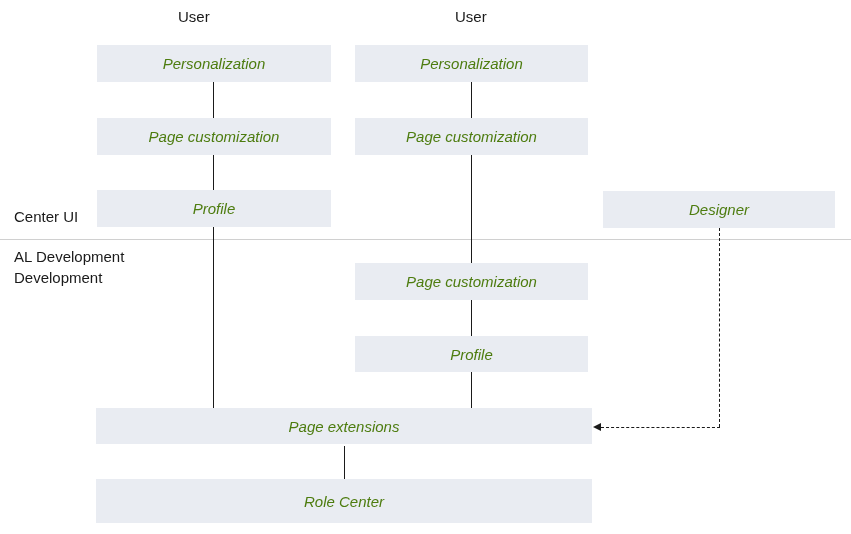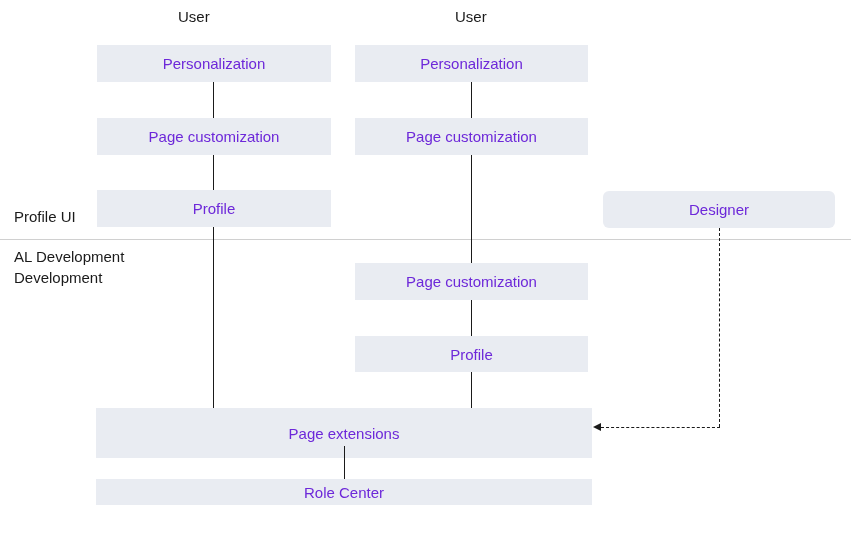--- a/index.html
+++ b/index.html
@@ -23,22 +23,23 @@
     white-space: nowrap;
     text-align: center;
   }
   .node {
     position: absolute;
     background: #e9ecf2;
     display: flex;
     align-items: center;
     justify-content: center;
     font-size: 15px;
-    color: #6d28d9;
+    color: #4d7c0f;
     white-space: nowrap;
+    font-style: italic;
   }
   .region-label {
     position: absolute;
     font-size: 15px;
     color: #1a1a1a;
     line-height: 21px;
   }
   .divider {
     position: absolute;
     left: 0;
@@ -79,32 +80,32 @@
   <div class="actor-label" style="left:178px; top:8px;">User</div>
   <div class="actor-label" style="left:455px; top:8px;">User</div>
 
   <div class="node" style="left:97px; top:45px; width:234px; height:37px;">Personalization</div>
   <div class="node" style="left:97px; top:118px; width:234px; height:37px;">Page customization</div>
   <div class="node" style="left:97px; top:190px; width:234px; height:37px;">Profile</div>
 
   <div class="node" style="left:355px; top:45px; width:233px; height:37px;">Personalization</div>
   <div class="node" style="left:355px; top:118px; width:233px; height:37px;">Page customization</div>
 
-  <div class="node" style="left:603px; top:191px; width:232px; height:37px;border-radius:6px;">Designer</div>
+  <div class="node" style="left:603px; top:191px; width:232px; height:37px;">Designer</div>
 
-  <div class="region-label" style="left:14px; top:206px;">Profile UI</div>
+  <div class="region-label" style="left:14px; top:206px;">Center UI</div>
   <div class="region-label" style="left:14px; top:246px; width:130px;">AL Development Development</div>
 
   <div class="divider"></div>
 
   <div class="node" style="left:355px; top:263px; width:233px; height:37px;">Page customization</div>
   <div class="node" style="left:355px; top:336px; width:233px; height:36px;">Profile</div>
 
-  <div class="node" style="left:96px; top:408px; width:496px; height:50px;">Page extensions</div>
-  <div class="node" style="left:96px; top:479px; width:496px; height:26px;">Role Center</div>
+  <div class="node" style="left:96px; top:408px; width:496px; height:36px;">Page extensions</div>
+  <div class="node" style="left:96px; top:479px; width:496px; height:44px;">Role Center</div>
 
   <div class="vline" style="left:213px; top:82px; height:36px;"></div>
   <div class="vline" style="left:213px; top:155px; height:35px;"></div>
   <div class="vline" style="left:213px; top:227px; height:181px;"></div>
 
   <div class="vline" style="left:471px; top:82px; height:36px;"></div>
   <div class="vline" style="left:471px; top:155px; height:108px;"></div>
   <div class="vline" style="left:471px; top:300px; height:36px;"></div>
   <div class="vline" style="left:471px; top:372px; height:36px;"></div>
 

